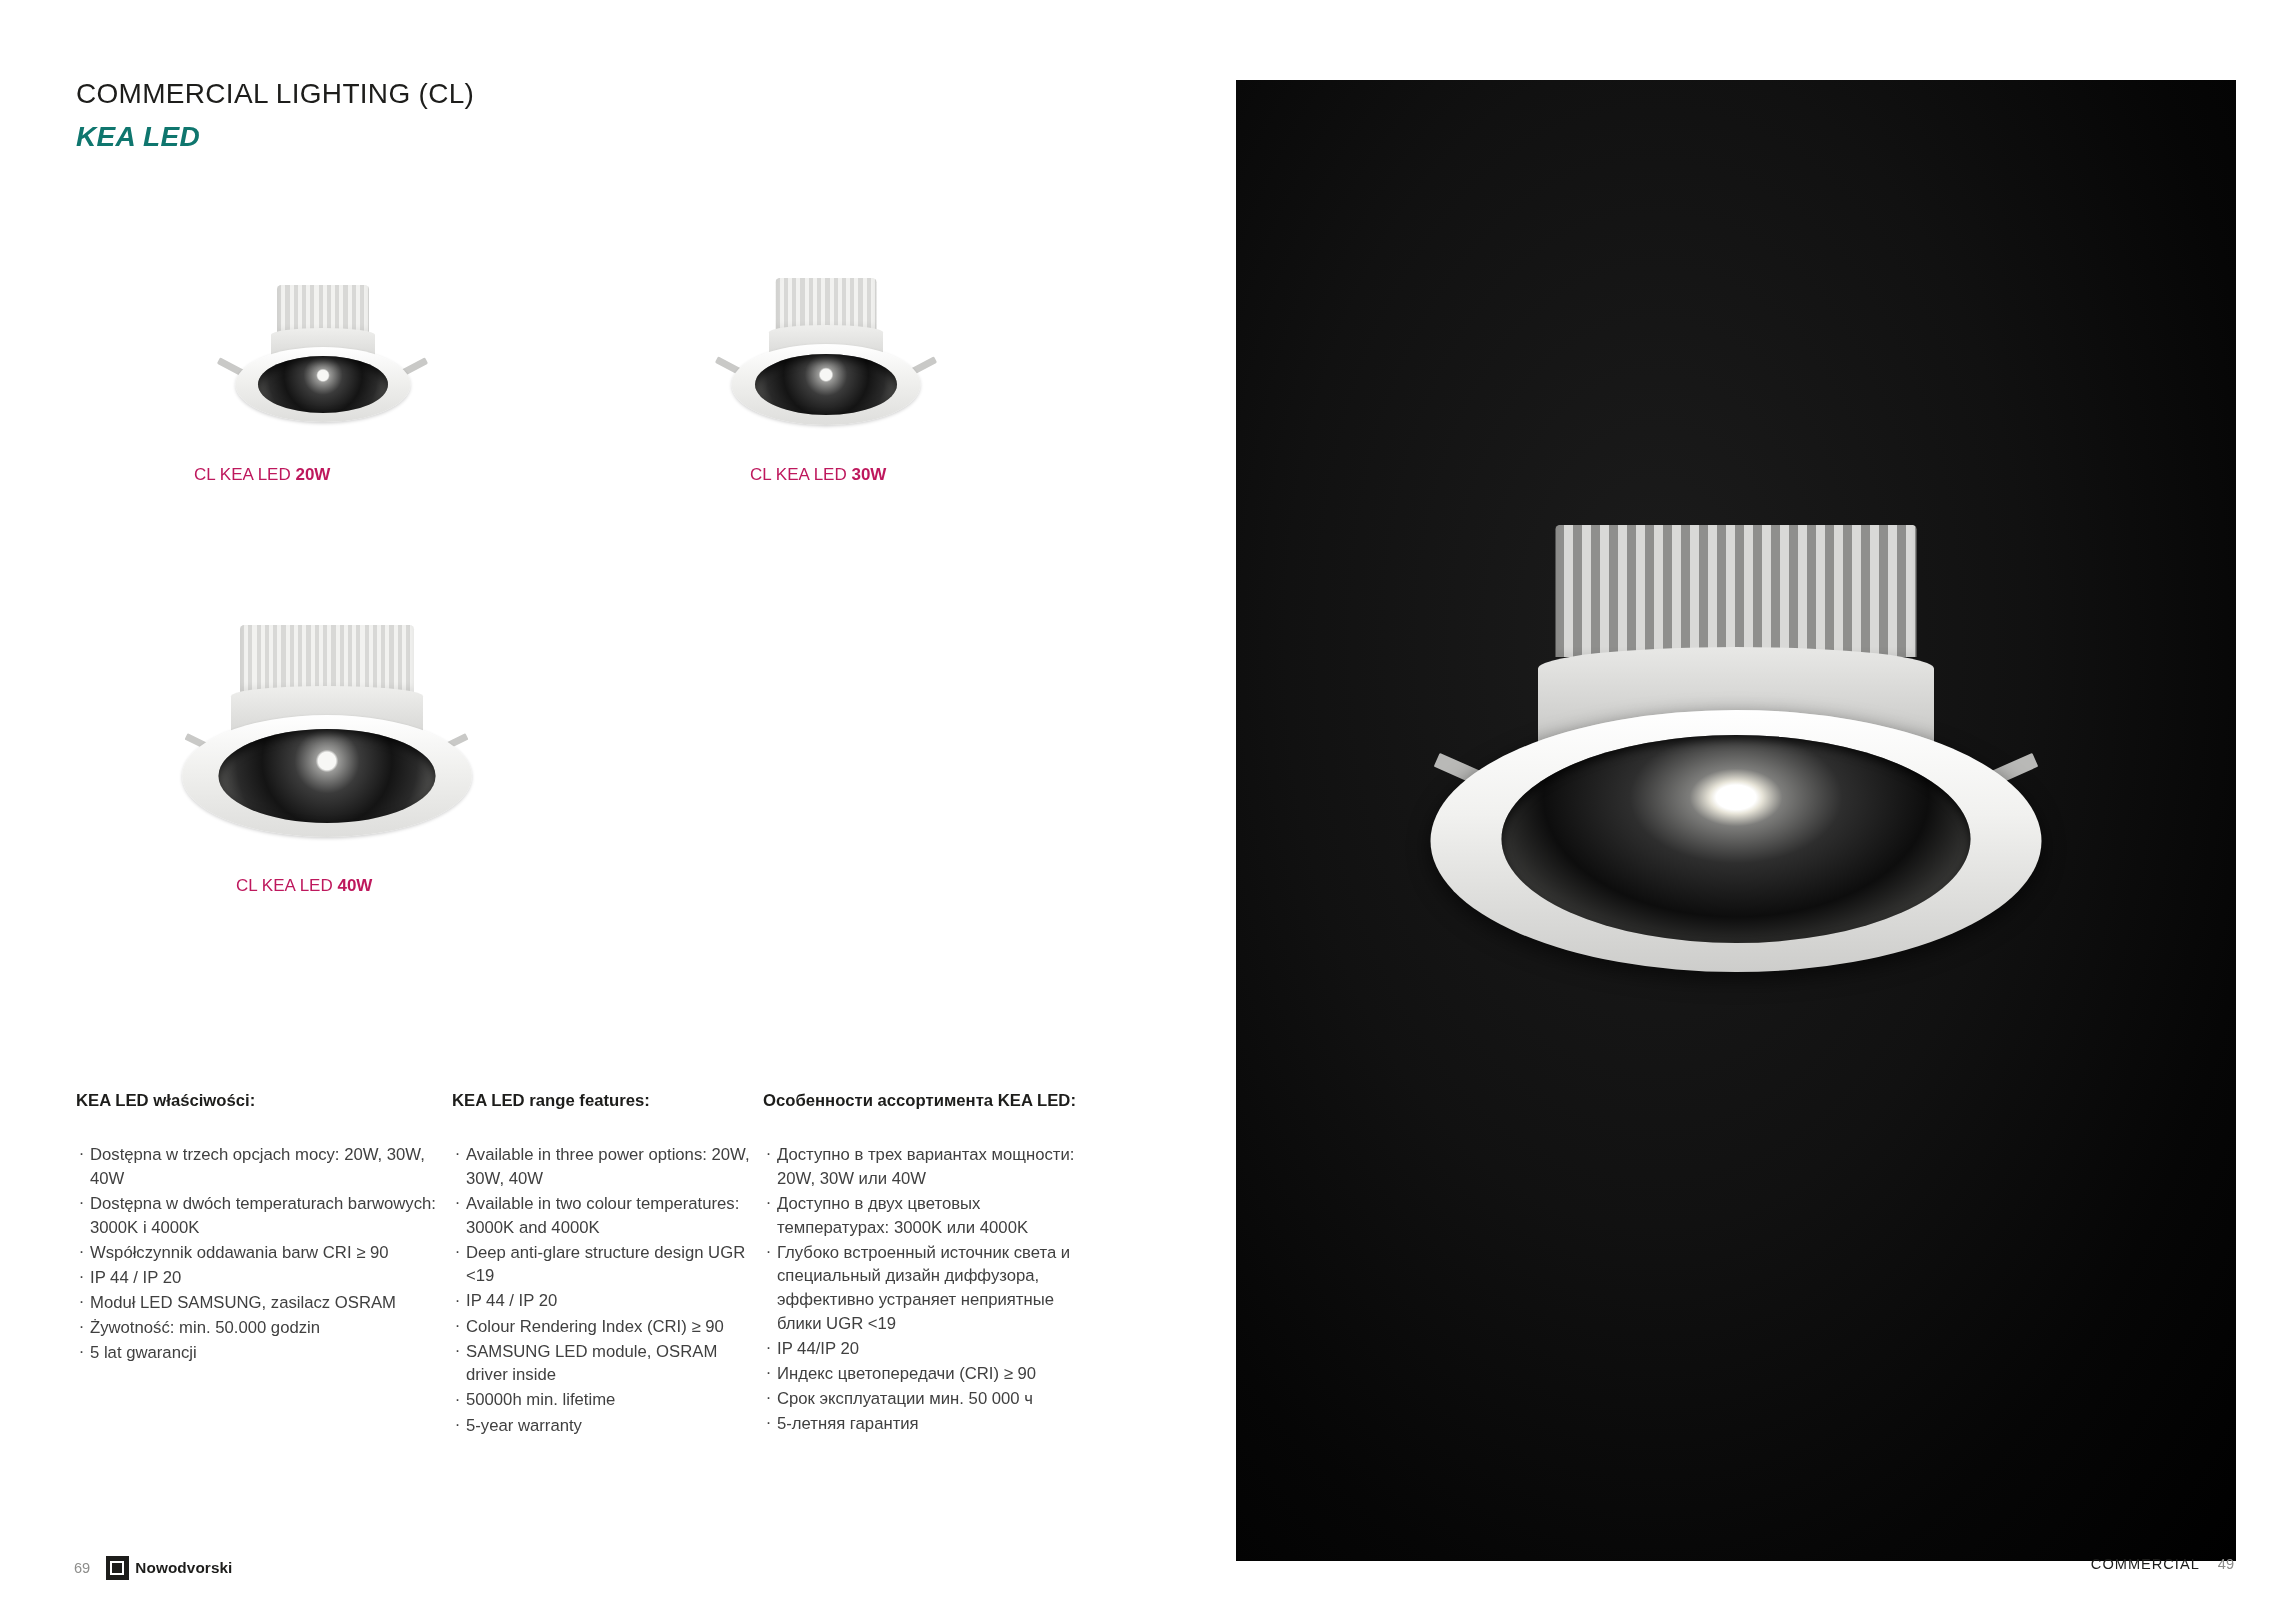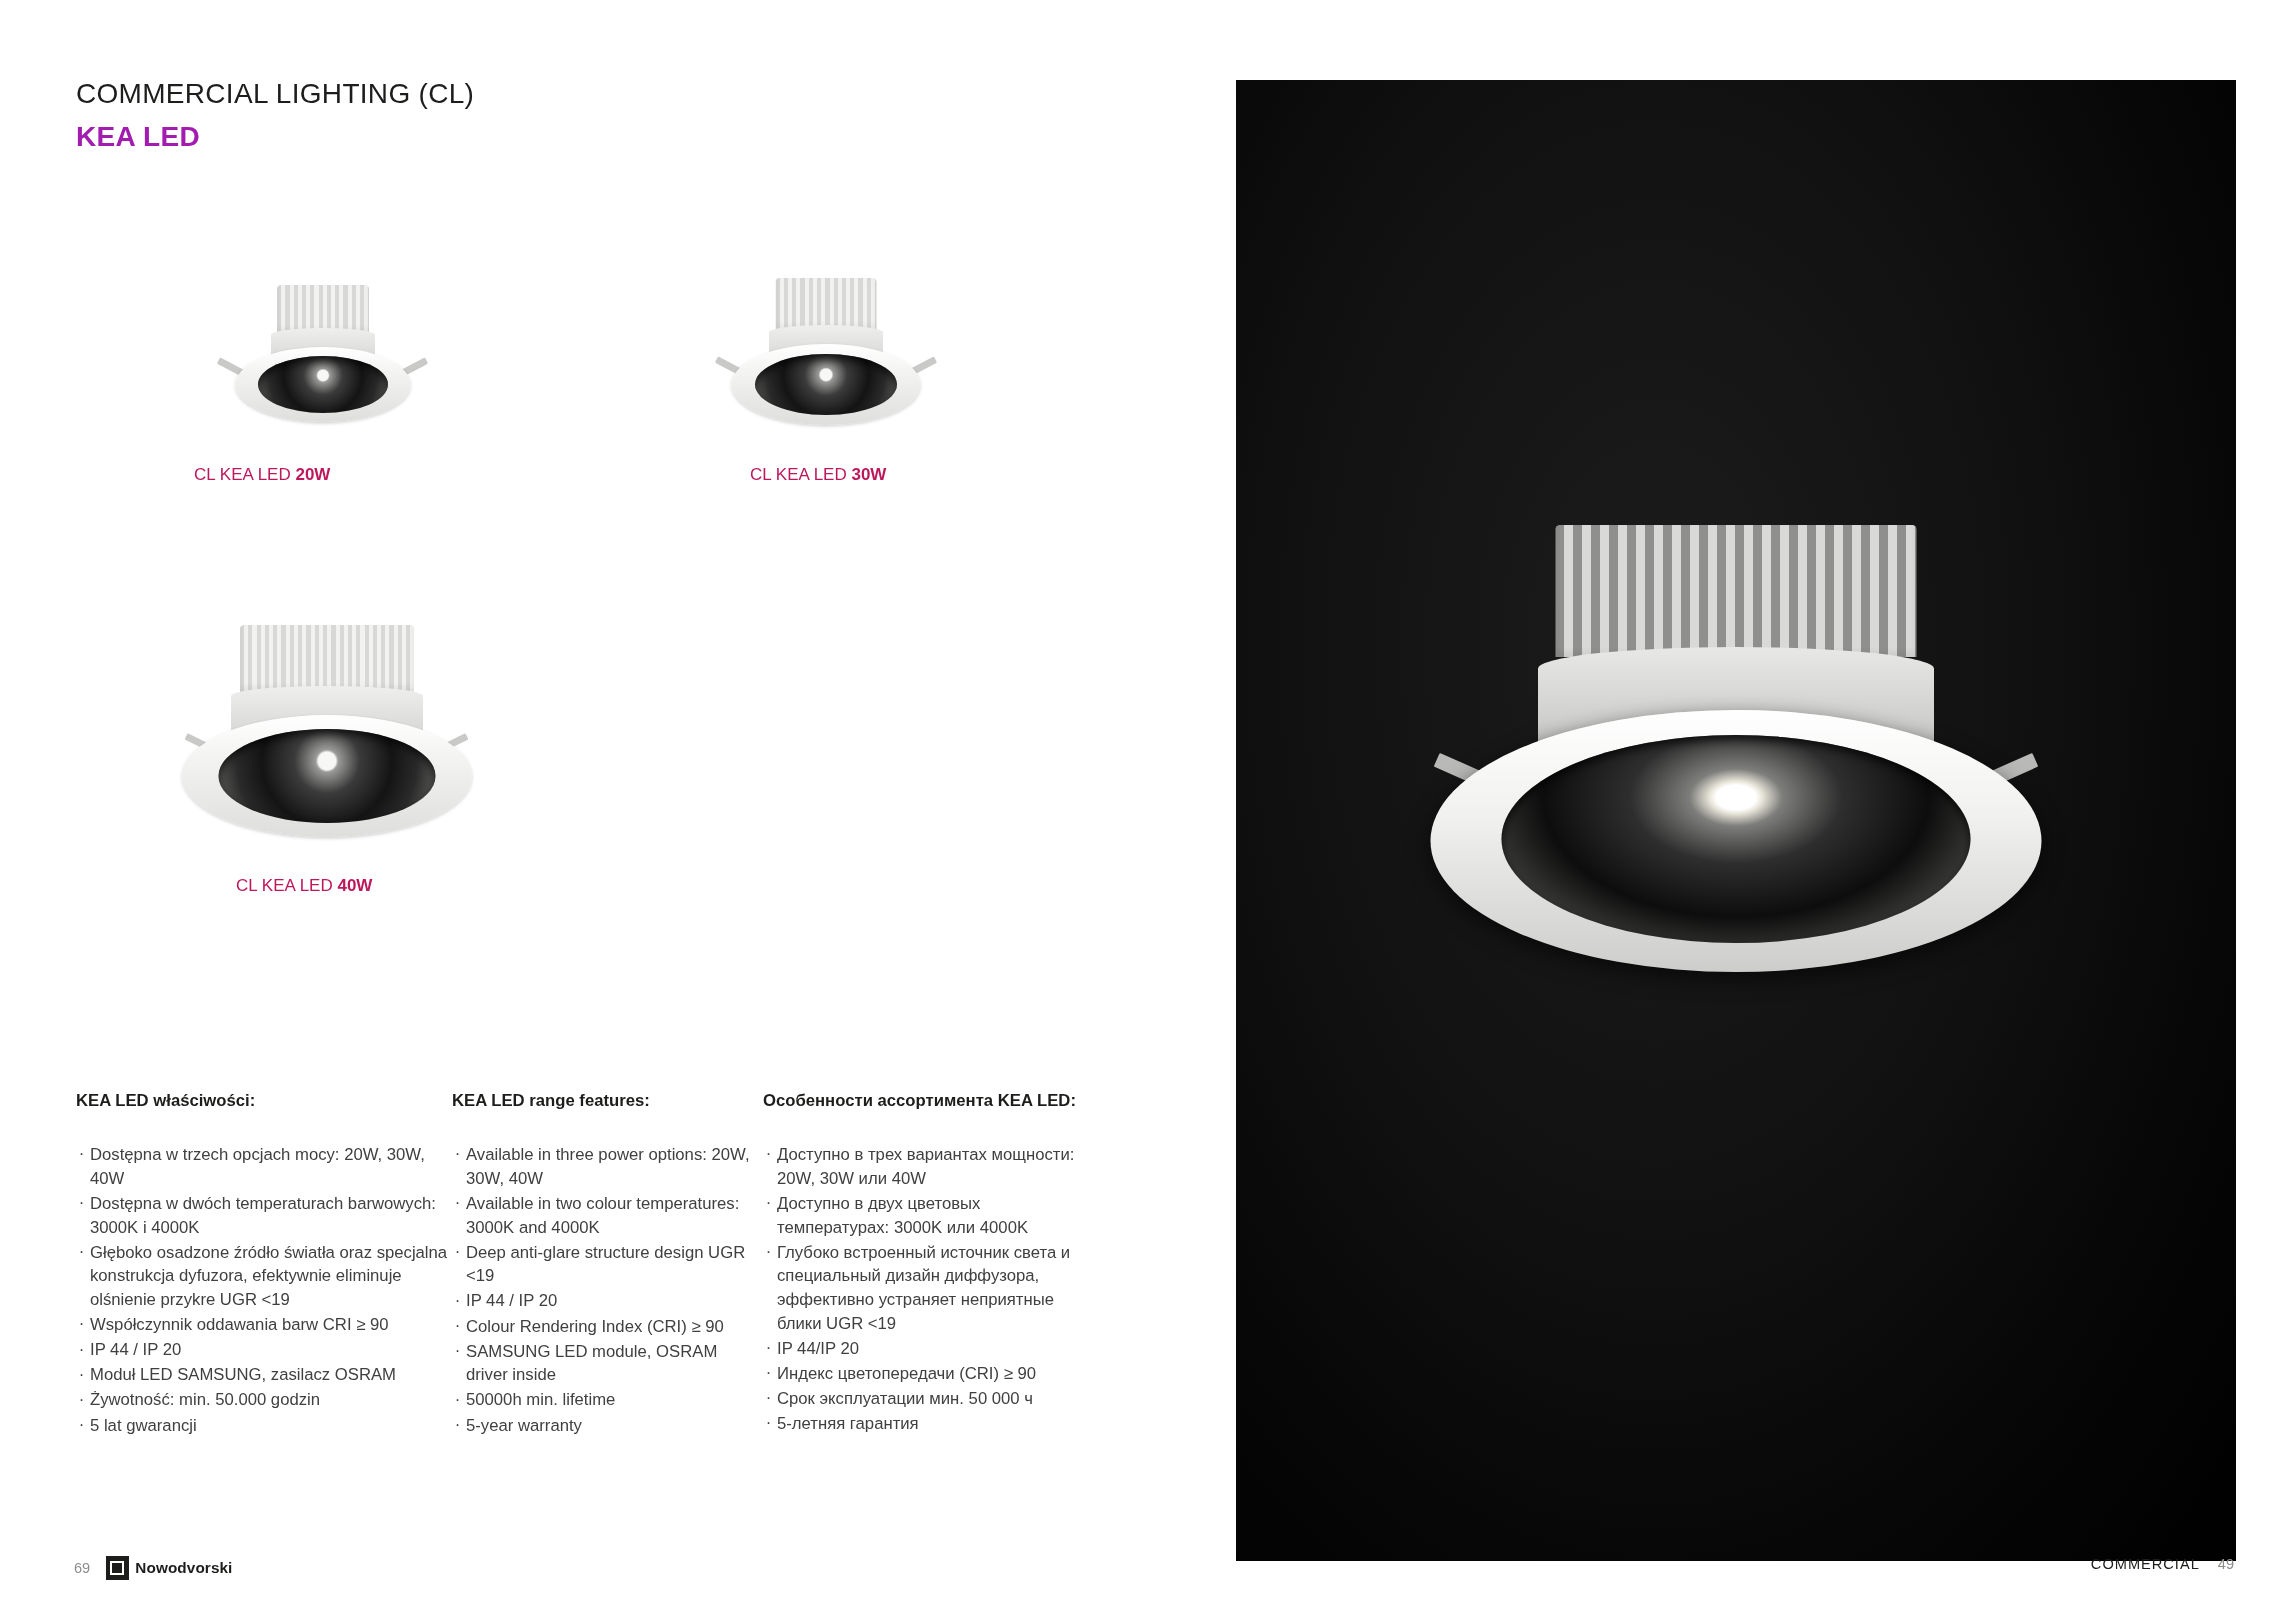--- a/index.html
+++ b/index.html
@@ -11,21 +11,21 @@
     overflow:hidden;
     position:relative;
   }
   .page{position:absolute;inset:0;}
 
   
   .left-page{position:absolute;left:0;top:0;width:1236px;height:1623px;background:#fff;}
 
   .title-block{position:absolute;left:76px;top:76px;}
   .title-main{font-size:28px;letter-spacing:0.3px;color:#1d1d1b;font-weight:400;line-height:1.32;}
-  .title-sub{font-size:28px;letter-spacing:0.3px;color:#a21caf;font-weight:700;line-height:1.32;margin-top:5.6px;}
+  .title-sub{font-size:28px;letter-spacing:0.3px;color:#0f766e;font-weight:700;line-height:1.32;margin-top:5.6px;font-style:italic;}
 
   
   .prod{position:absolute;}
   .prod-caption{font-size:17px;color:#be185d;font-weight:400;white-space:nowrap;}
   .prod-caption b{font-weight:700;}
 
   
   .lum{position:relative;}
   .lum .fins{
     position:absolute;left:50%;transform:translateX(-50%);
@@ -143,21 +143,20 @@
       </div>
     </div>
 
     <div class="features">
 
       <div class="fcol" style="left:0px;width:375px;">
         <h4>KEA LED właściwości:</h4>
         <ul>
           <li>Dostępna w trzech opcjach mocy: 20W, 30W, 40W</li>
           <li>Dostępna w dwóch temperaturach barwowych: 3000K i 4000K</li>
-          <li>Głęboko osadzone źródło światła oraz specjalna konstrukcja dyfuzora, efektywnie eliminuje olśnienie przykre UGR &lt;19</li>
           <li>Współczynnik oddawania barw CRI ≥ 90</li>
           <li>IP 44 / IP 20</li>
           <li>Moduł LED SAMSUNG, zasilacz OSRAM</li>
           <li>Żywotność: min. 50.000 godzin</li>
           <li>5 lat gwarancji</li>
         </ul>
       </div>
 
       <div class="fcol" style="left:376px;width:309px;">
         <h4>KEA LED range features:</h4>

